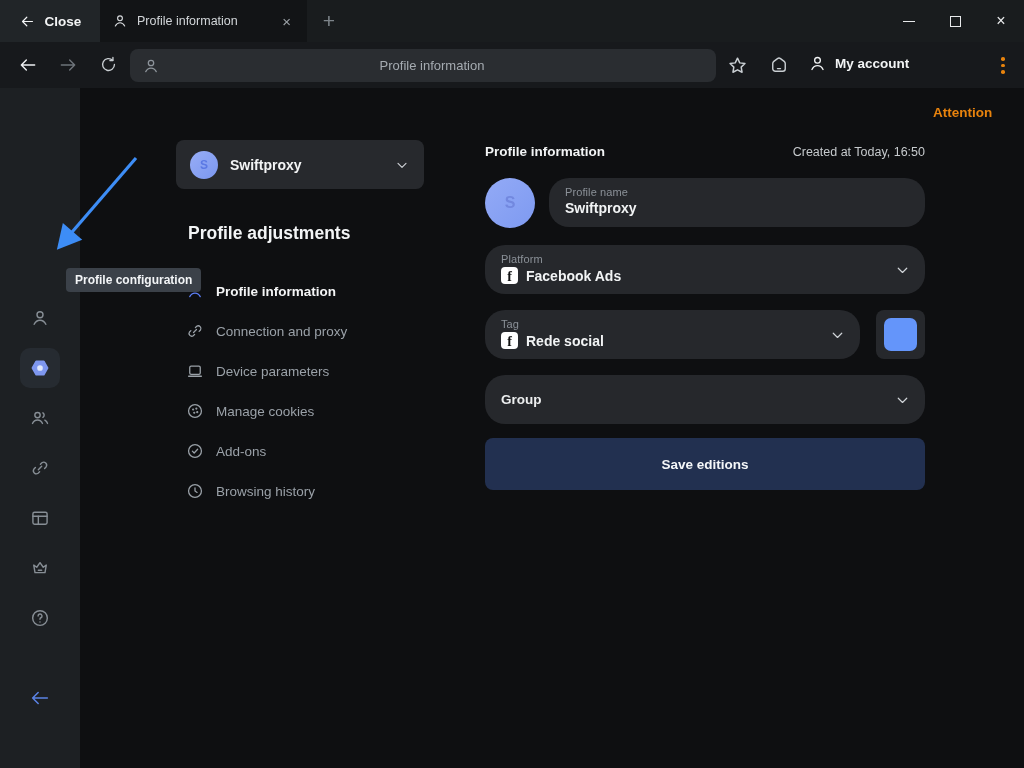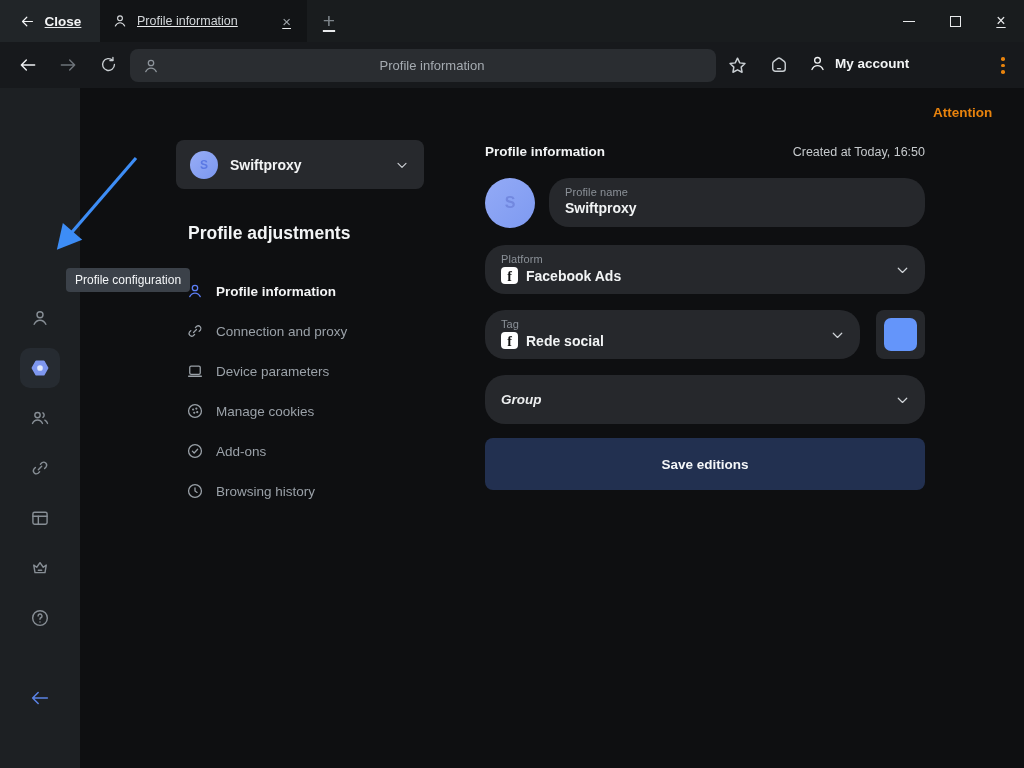--- a/index.html
+++ b/index.html
@@ -6,21 +6,21 @@
   html,body { background:#000; }
   .screen {
     position:relative; width:1024px; height:768px; overflow:hidden;
     background:#0e0f11; font-family:"Liberation Sans", sans-serif;
     -webkit-font-smoothing:antialiased; color:#e8eaec;
   }
   svg { display:block; }
   .stroke { fill:none; stroke:currentColor; stroke-width:1.7; stroke-linecap:round; stroke-linejoin:round; }
 
   
-  .tabbar { position:absolute; top:0; left:0; width:1024px; height:42px; background:#191c1e; display:flex; align-items:stretch;text-decoration:underline; }
+  .tabbar { position:absolute; top:0; left:0; width:1024px; height:42px; background:#191c1e; display:flex; align-items:stretch; }
   .close-btn { width:100px; background:#212528; display:flex; align-items:center; justify-content:center; gap:9px; color:#f4f5f6; font-size:13.5px; font-weight:700; cursor:pointer; }
   .tab { width:207px; background:#121416; display:flex; align-items:center; gap:9px; padding:0 12px; }
   .tab-title { flex:1; font-size:12.5px; color:#d2d6d9; white-space:nowrap; overflow:hidden; }
   .tab-close { color:#9ba1a6; font-size:15px; line-height:1; cursor:pointer; padding:2px 4px; }
   .newtab { width:44px; display:flex; align-items:center; justify-content:center; color:#7d848a; font-size:21px; font-weight:400; cursor:pointer; }
   .win-controls { margin-left:auto; display:flex; align-items:center; gap:0; }
   .win-btn { width:46px; height:42px; display:flex; align-items:center; justify-content:center; color:#e8eaec; cursor:pointer; }
   .min-glyph { width:12px; height:0; border-top:1.4px solid #e8eaec; }
   .max-glyph { width:11px; height:11px; border:1.3px solid #e8eaec; }
   .x-glyph { font-size:16px; line-height:1; }
@@ -60,31 +60,31 @@
   .form-title { font-size:13.5px; font-weight:700; color:#f2f4f5; }
   .created { font-size:12.5px; color:#c6cacd;margin-left:24px; }
   .avatar-lg { position:absolute; left:0; top:34px; width:50px; height:50px; border-radius:50%; background:linear-gradient(135deg,#93aaf6,#7e9af1); display:flex; align-items:center; justify-content:center; font-size:16px; font-weight:700; color:#7288df; }
   .field { position:absolute; background:#26282c; border-radius:20px; height:49px; padding:8px 16px 0 16px; cursor:pointer; }
   .field .flabel { font-size:11px; color:#8b9198; letter-spacing:.1px; }
   .field .fvalue { margin-top:2px; display:flex; align-items:center; gap:8px; font-size:14px; font-weight:600; color:#f2f4f5; }
   .field .chev { position:absolute; right:14px; top:50%; transform:translateY(-50%); }
   .f-name   { left:64px;  top:34px;  width:376px; cursor:text; }
   .f-plat   { left:0;     top:101px; width:440px; }
   .f-tag    { left:0;     top:166px; width:375px; }
-  .f-group  { left:0;     top:231px; width:440px; display:flex; align-items:center; padding:0 16px;font-style:italic; }
+  .f-group  { left:0;     top:231px; width:440px; display:flex; align-items:center; padding:0 16px; }
   .f-group .gname { font-size:13.5px; font-weight:600; color:#eceeef; }
   .color-btn { position:absolute; left:391px; top:166px; width:49px; height:49px; background:#26282c; border-radius:8px; display:flex; align-items:center; justify-content:center; cursor:pointer; }
   .swatch { width:33px; height:33px; border-radius:7px; }
   .save-btn { position:absolute; left:0; top:294px; width:440px; height:52px; border:none; border-radius:8px; color:#f5f7f9; font-family:"Liberation Sans",sans-serif; font-size:13.5px; font-weight:700; cursor:pointer; }
 
   .fb { width:17px; height:17px; background:#fff; border-radius:4px; display:flex; align-items:flex-end; justify-content:center; overflow:hidden; }
   .fb span { font-size:14px; font-weight:700; color:#101112; line-height:15px; font-family:"Liberation Serif", serif; }
 
   
-  .tooltip { position:absolute; left:66px; top:268px; height:24px; background:#3b4149; border-radius:4px; display:flex; align-items:center; padding:0 9px; font-size:12px; font-weight:400; color:#f3f5f7; white-space:nowrap; z-index:40; }
+  .tooltip { position:absolute; left:66px; top:268px; height:24px; background:#3b4149; border-radius:4px; display:flex; align-items:center; padding:0 9px; font-size:12px; font-weight:700; color:#f3f5f7; white-space:nowrap; z-index:40; }
   .annot { position:absolute; inset:0; pointer-events:none; z-index:50; }
 </style>
 </head>
 <body>
 
 <div class="screen">
 
   <div class="tabbar">
     <div class="close-btn">
       <svg class="stroke" width="17" height="17" viewBox="0 0 24 24">

